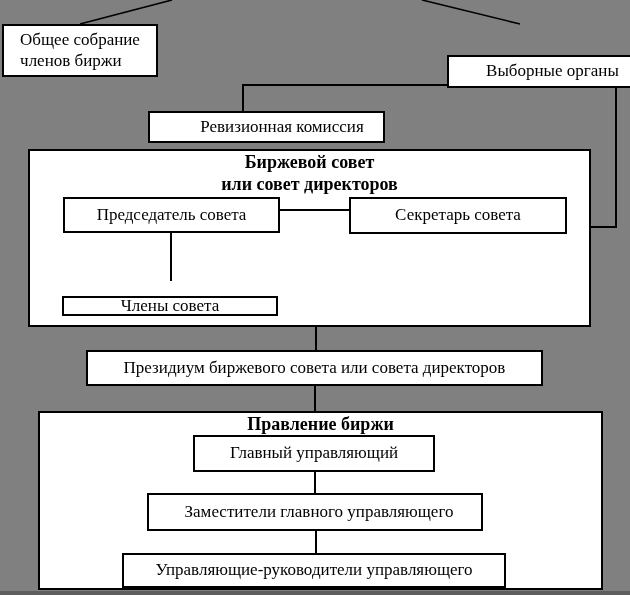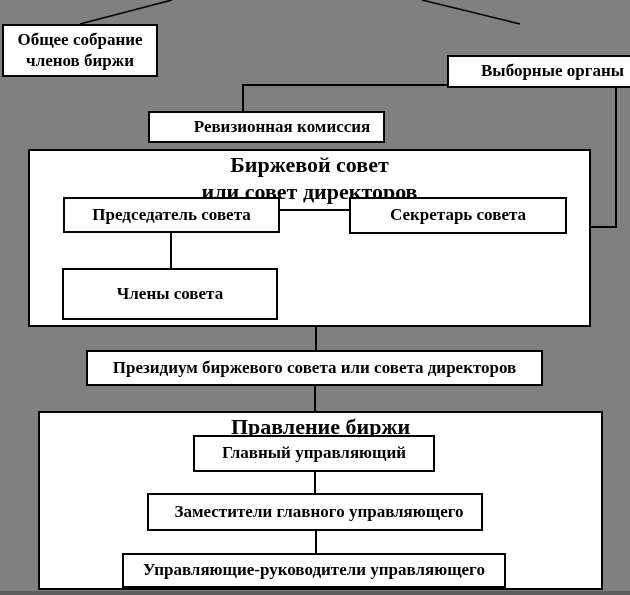--- a/index.html
+++ b/index.html
@@ -20,42 +20,41 @@
     width: 630px; height: 595px;
   }
   .node {
     position: absolute;
     background: #ffffff;
     border: 2px solid #000000;
     box-sizing: border-box;
     display: flex;
     align-items: center;
     justify-content: center;
-    text-align: center;
     color: #000000;
-    font-weight: bold;
+    font-weight: normal;
     font-size: 17px;
     line-height: 1.22;
     z-index: 3;
   }
   .node .lbl { white-space: pre-line; }
   .container-node {
     position: absolute;
     background: #ffffff;
     border: 2px solid #000000;
     box-sizing: border-box;
     z-index: 1;
   }
   .container-title {
     position: absolute;
     left: 0; right: 0;
     text-align: center;
     color: #000000;
     font-weight: bold;
-    font-size: 22px;
+    font-size: 18px;
     line-height: 1.22;
     white-space: pre-line;
     z-index: 2;
   }
   .line {
     position: absolute;
     background: #000000;
     z-index: 2;
   }
   .svg-layer {
@@ -76,21 +75,21 @@
   }
 
   
   #general-meeting   { left: 2px;   top: 24px;  width: 156px; height: 53px; }
   #elected-bodies    { left: 447px; top: 25px;  width: 211px; height: 33px; margin-top: 30px; }
   #audit-commission  { left: 148px; top: 111px; width: 237px; height: 32px; padding-left: 31px; }
   #exchange-council  { left: 28px;  top: 149px; width: 563px; height: 178px; }
   #council-title     { top: 152px; left: 28px; width: 563px; }
   #council-chairman  { left: 63px;  top: 197px; width: 217px; height: 36px; }
   #council-secretary { left: 349px; top: 197px; width: 218px; height: 37px; }
-  #council-members   { left: 62px;  top: 268px; width: 216px; height: 52px; }
+  #council-members   { left: 62px;  top: 296px; width: 216px; height: 20px; }
   #presidium         { left: 86px;  top: 350px; width: 457px; height: 36px; }
   #management-board  { left: 38px;  top: 411px; width: 565px; height: 179px; }
   #board-title       { top: 414px; left: 38px; width: 565px; }
   #chief-manager     { left: 193px; top: 435px; width: 242px; height: 37px; }
   #deputy-managers   { left: 147px; top: 493px; width: 336px; height: 38px; padding-left: 8px; }
   #division-managers { left: 122px; top: 553px; width: 384px; height: 35px; }
 
   
   #ln-elected-down     { left: 530px; top: 58px;  width: 2px;   height: 27px; }
   #ln-main-horizontal  { left: 242px; top: 84px;  width: 375px; height: 2px; }

